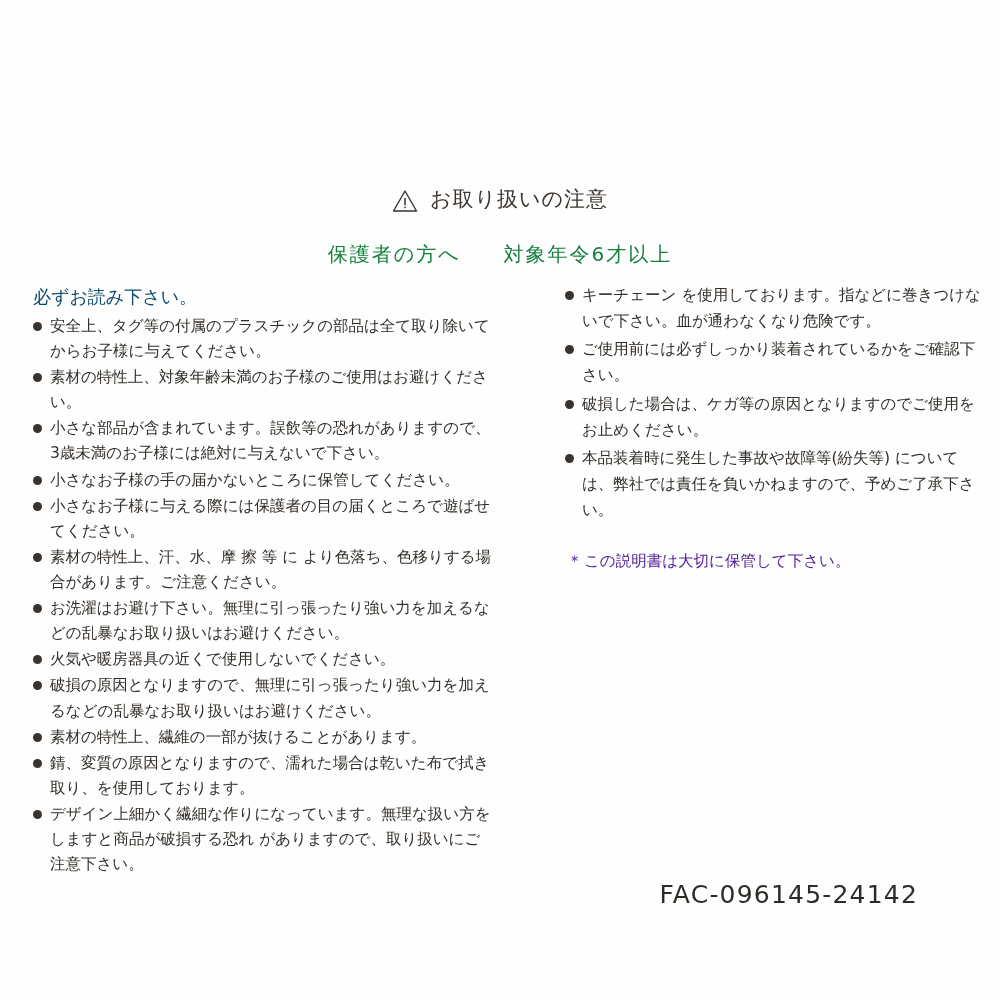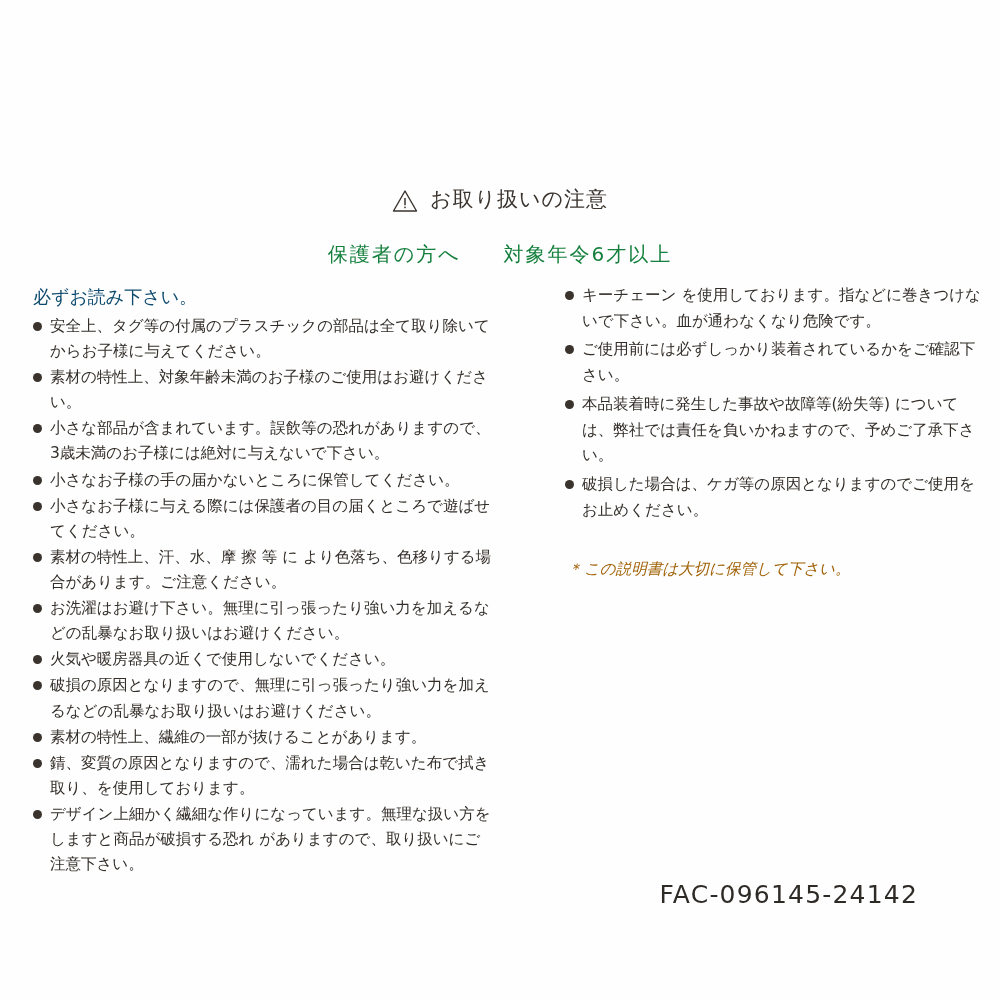--- a/index.html
+++ b/index.html
@@ -107,26 +107,25 @@
     height: 9px;
     border-radius: 50%;
     background: #3a332d;
   }
   .col-right ul.bullets > li {
     line-height: 1.66;
     margin-bottom: 3px;
   }
 
   .note {
-    margin-top: 34px;
+    margin-top: 26px;
     font-size: 15.5px;
     line-height: 1.6;
-    color: #a16207;
+    color: #4c1d95;
     padding-left: 2px;
-    font-style: italic;
   }
   .note .star {
     display: inline-block;
     width: 17px;
   }
 
   .code {
     position: absolute;
     right: 82px;
     top: 838px;
@@ -177,22 +176,22 @@
         <li><span class="dot"></span><span>素材の特性上、繊維の一部が抜けることがあります。</span></li>
         <li><span class="dot"></span><span>錆、変質の原因となりますので、濡れた場合は乾いた布で拭き取り、を使用しております。</span></li>
         <li><span class="dot"></span><span>デザイン上細かく繊細な作りになっています。無理な扱い方をしますと商品が破損する恐れ がありますので、取り扱いにご注意下さい。</span></li>
       </ul>
     </div>
 
     <div class="col col-right">
       <ul class="bullets">
         <li><span class="dot"></span><span>キーチェーン を使用しております。指などに巻きつけないで下さい。血が通わなくなり危険です。</span></li>
         <li><span class="dot"></span><span>ご使用前には必ずしっかり装着されているかをご確認下さい。</span></li>
+        <li><span class="dot"></span><span>破損した場合は、ケガ等の原因となりますのでご使用をお止めください。</span></li>
         <li><span class="dot"></span><span>本品装着時に発生した事故や故障等(紛失等) については、弊社では責任を負いかねますので、予めご了承下さい。</span></li>
-        <li><span class="dot"></span><span>破損した場合は、ケガ等の原因となりますのでご使用をお止めください。</span></li>
       </ul>
       <div class="note">
         <span class="star">＊</span><span>この説明書は大切に保管して下さい。</span>
       </div>
     </div>
 
   </div>
 
   <div class="code">FAC-096145-24142</div>
 

